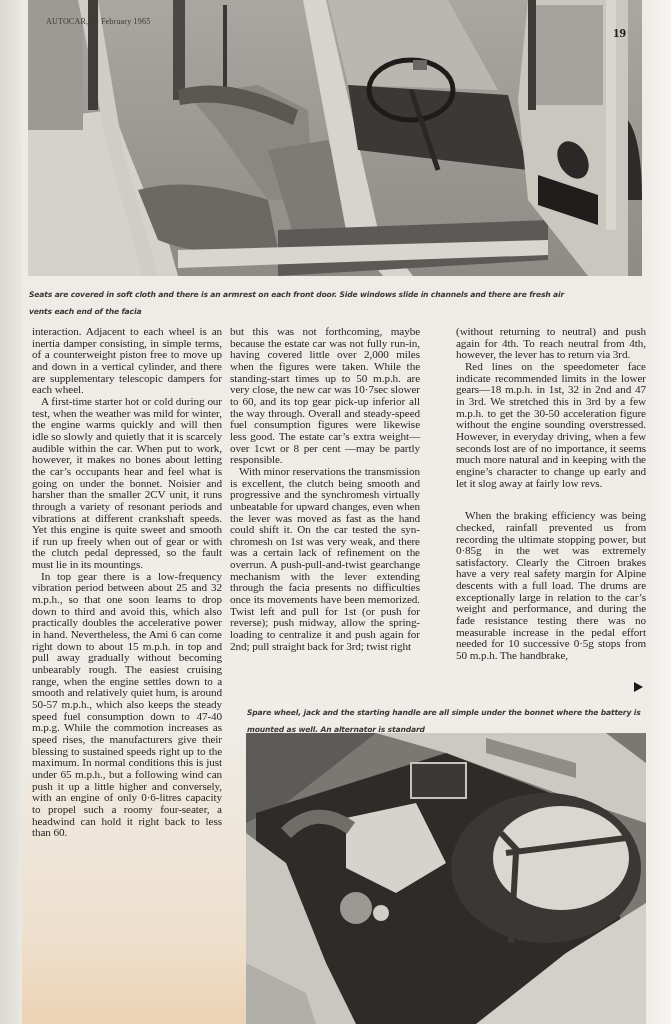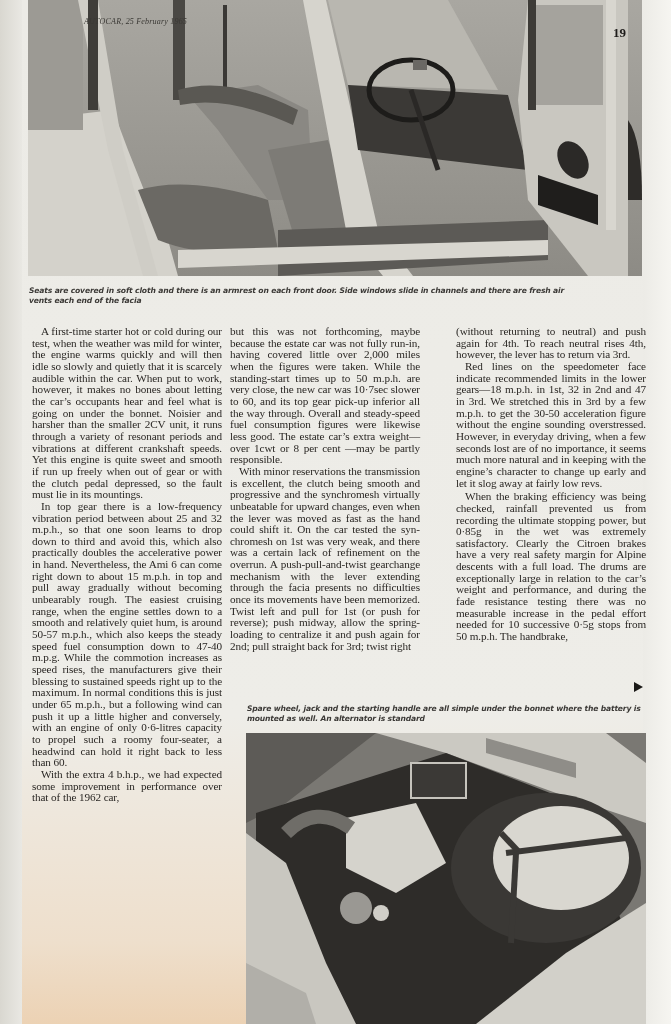--- a/index.html
+++ b/index.html
@@ -17,43 +17,43 @@
     position: absolute; right: 0; top: 0; width: 28px; height: 1024px;
     background: linear-gradient(90deg, #ecebe6 0%, #f6f5f1 100%);
   }
   
   .photo-top {
     position: absolute; left: 28px; top: 0; width: 614px; height: 276px;
     background: #8e8c86; overflow: hidden;
   }
   .photo-top svg, .photo-bottom svg { display: block; width: 100%; height: 100%; }
   .running-head {
-    position: absolute; left: 46px; top: 17px; font-size: 8px; font-style: italic;
-    color: #3a3834; letter-spacing: 0.2px; margin-left: 38px;
+    position: absolute; left: 46px; top: 17px; font-size: 8px; 
+    color: #3a3834; letter-spacing: 0.2px;
   }
   .page-number {
     position: absolute; left: 613px; top: 25px; font-size: 13px; font-weight: bold; color: #1e1c1a;
   }
   .caption {
     position: absolute; font-family: "DejaVu Sans", sans-serif; font-style: italic; font-weight: bold;
-    font-size: 7.6px; line-height: 10px; color: #3b3936; letter-spacing: -0.15px;
+    font-size: 7.6px; line-height: 17px; color: #3b3936; letter-spacing: -0.15px;
   }
   .caption-top { left: 29px; top: 286px; width: 560px; }
   .caption-bottom { left: 247px; top: 704px; width: 410px; }
   
   .col {
     position: absolute; top: 326px; font-size: 11.2px; line-height: 11.65px;
     text-align: justify; hyphens: manual; letter-spacing: -0.1px;
   }
   .col-1 { left: 32px; width: 190px; }
   .col-2 { left: 230px; width: 190px; }
   .col-3 { left: 456px; width: 190px; }
   .col p { margin: 0; text-indent: 9px; }
   .col p.noindent { text-indent: 0; }
-  .col p.gap { margin-top: 2px; }
+  .col p.gap { margin-top: 21px; }
   .continue-arrow {
     position: absolute; left: 634px; top: 682px; width: 0; height: 0;
     border-top: 5px solid transparent; border-bottom: 5px solid transparent;
     border-left: 9px solid #1b1a18;
   }
   .photo-bottom {
     position: absolute; left: 246px; top: 733px; width: 400px; height: 291px;
     background: #6f6d68; overflow: hidden;
   }
 </style>
@@ -108,32 +108,32 @@
     <rect x="578" y="0" width="10" height="230" fill="#d8d6cf"></rect>
     <path d="M600 120 Q614 140 614 200 L600 200 Z" fill="#2e2c29"></path>
   </svg>
 </div>
 <div class="running-head">AUTOCAR, 25 February 1965</div>
 <div class="page-number">19</div>
 
 <div class="caption caption-top">Seats are covered in soft cloth and there is an armrest on each front door.  Side windows slide in channels and there are fresh air vents each end of the facia</div>
 
 <div class="col col-1">
+  <p class="noindent">interaction.  Adjacent to each wheel is an inertia damper consisting, in simple terms, of a counterweight piston free to move up and down in a vertical cylinder, and there are sup­plementary telescopic dampers for each wheel.</p>
   <p>A first-time starter hot or cold during our test, when the weather was mild for winter, the engine warms quickly and will then idle so slowly and quietly that it is scarcely audible within the car.  When put to work, however, it makes no bones about letting the car’s occupants hear and feel what is going on under the bonnet.  Noisier and harsher than the smaller 2CV unit, it runs through a variety of resonant periods and vibrations at different crankshaft speeds.  Yet this engine is quite sweet and smooth if run up freely when out of gear or with the clutch pedal depressed, so the fault must lie in its mountings.</p>
   <p>In top gear there is a low-frequency vibration period between about 25 and 32 m.p.h., so that one soon learns to drop down to third and avoid this, which also practically doubles the accelerative power in hand.  Never­theless, the Ami 6 can come right down to about 15 m.p.h. in top and pull away gradually without becom­ing unbearably rough.  The easiest cruising range, when the engine settles down to a smooth and rela­tively quiet hum, is around 50-57 m.p.h., which also keeps the steady speed fuel consumption down to 47-40 m.p.g.  While the commotion increases as speed rises, the manu­facturers give their blessing to sustained speeds right up to the maximum.  In normal conditions this is just under 65 m.p.h., but a follow­ing wind can push it up a little higher and conversely, with an engine of only 0·6-litres capacity to propel such a roomy four-seater, a headwind can hold it right back to less than 60.</p>
-  <p>With the extra 4 b.h.p., we had expected some improvement in per­formance over that of the 1962 car,</p>
 </div>
 
 <div class="col col-2">
   <p class="noindent">but this was not forthcoming, maybe because the estate car was not fully run-in, having covered little over 2,000 miles when the figures were taken. While the standing-start times up to 50 m.p.h. are very close, the new car was 10·7sec slower to 60, and its top gear pick-up inferior all the way through.  Overall and steady-speed fuel consumption figures were like­wise less good.  The estate car’s extra weight—over 1cwt or 8 per cent —may be partly responsible.</p>
   <p>With minor reservations the trans­mission is excellent, the clutch being smooth and progressive and the syn­chromesh virtually unbeatable for upward changes, even when the lever was moved as fast as the hand could shift it.  On the car tested the syn­chromesh on 1st was very weak, and there was a certain lack of refinement on the overrun. A push-pull-and-twist gearchange mechanism with the lever extending through the facia presents no difficulties once its movements have been memorized.  Twist left and pull for 1st (or push for reverse); push midway, allow the spring-loading to centralize it and push again for 2nd; pull straight back for 3rd; twist right</p>
 </div>
 
 <div class="col col-3">
-  <p class="noindent">(without returning to neutral) and push again for 4th.  To reach neutral rises 4th, however, the lever has to return via 3rd.</p>
+  <p class="noindent">(without returning to neutral) and push again for 4th.  To reach neutral from 4th, however, the lever has to return via 3rd.</p>
   <p>Red lines on the speedometer face indicate recommended limits in the lower gears—18 m.p.h. in 1st, 32 in 2nd and 47 in 3rd.  We stretched this in 3rd by a few m.p.h. to get the 30-50 acceleration figure without the engine sounding overstressed.  However, in everyday driving, when a few seconds lost are of no importance, it seems much more natural and in keeping with the engine’s character to change up early and let it slog away at fairly low revs.</p>
   <p class="gap">When the braking efficiency was being checked, rainfall prevented us from recording the ultimate stopping power, but 0·85g in the wet was ex­tremely satisfactory.  Clearly the Citroen brakes have a very real safety margin for Alpine descents with a full load.  The drums are exceptionally large in relation to the car’s weight and performance, and during the fade resistance testing there was no measurable increase in the pedal effort needed for 10 successive 0·5g stops from 50 m.p.h.  The handbrake,</p>
 </div>
 
 <div class="continue-arrow"></div>
 
 <div class="caption caption-bottom">Spare wheel, jack and the starting handle are all simple under the bonnet where the battery is mounted as well.  An alternator is standard</div>
 
 <div class="photo-bottom">
   <svg viewBox="0 0 400 291" preserveAspectRatio="none">

